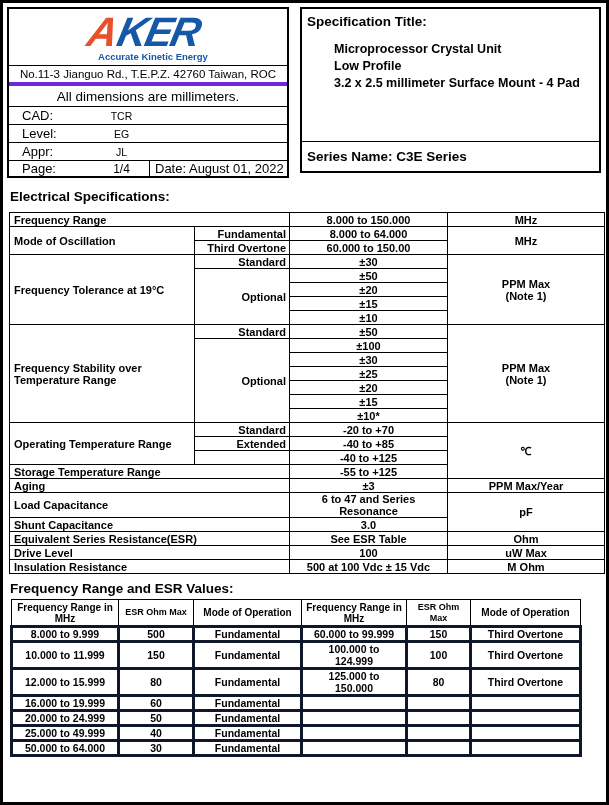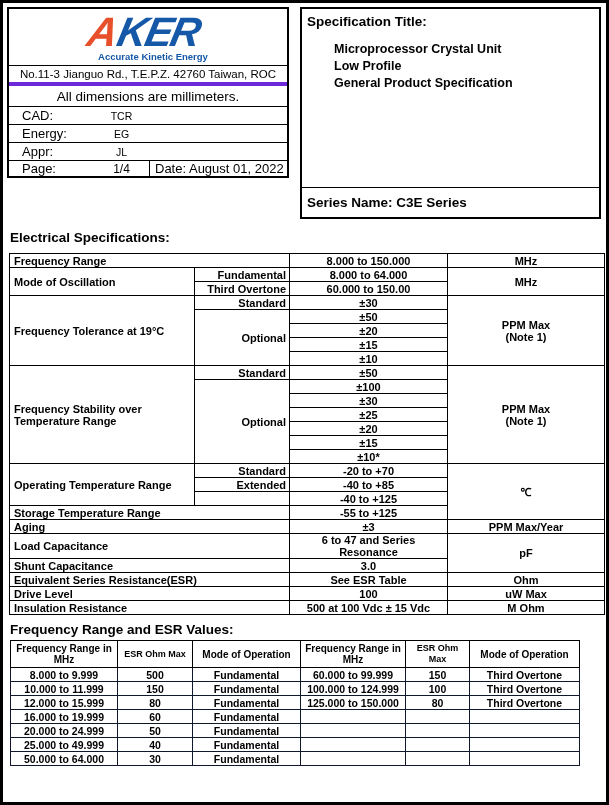--- a/index.html
+++ b/index.html
@@ -41,21 +41,21 @@
     flex:0 0 18px; border-bottom:1px solid #000;
     display:flex; align-items:center; font-size:13px;
   }
   .meta-row:last-child { border-bottom:none; flex:1 1 auto; }
   .meta-label { padding-left:13px; width:85px; }
   .meta-value { width:55px; text-align:center; font-size:10.5px; }
   .date-cell { border-left:1px solid #000; align-self:stretch; flex:1;
                display:flex; align-items:center; padding-left:5px; font-size:13px; }
 
   .right-box {
-    flex:1; height:212px;
+    flex:1; height:166px;
     border:2px solid #000;
     display:flex; flex-direction:column;gap:42px;
   }
   .spec-top { flex:1; padding:5px 4px 0 5px; }
   .spec-title-label { font-size:13.5px; font-weight:bold; }
   .spec-lines { margin:12px 0 0 27px; }
   .spec-line { font-size:12.5px; font-weight:bold; line-height:17px; }
   .series-row {
     border-top:1px solid #000; flex:0 0 30px;
     display:flex; align-items:center; padding-left:5px;
@@ -83,23 +83,23 @@
 
   
   .esr-table { width:569px; margin:3px 0 0 3px; }
   .esr-table th {
     border:1px solid #000; font-weight:bold;
     font-size:10px; line-height:11px; height:27px; padding:0 2px;
     text-align:center;
   }
   .esr-table th.esr-col { font-size:9px; }
   .esr-table td {
-    border:1px solid #0f172a; font-weight:bold;
+    border:3px solid #0f172a; font-weight:bold;
     font-size:10.5px; height:14px; line-height:12px;
-    text-align:center; padding:0 2px;
+    text-align:center; padding:0 8px;
   }
 </style>
 </head>
 <body>
 
 <div class="page">
 
   <div class="header-row">
 
     <div class="left-box">
@@ -113,41 +113,41 @@
         </svg>
       </div>
       <div class="address-cell">No.11-3 Jianguo Rd., T.E.P.Z. 42760 Taiwan, ROC</div>
       <div class="dims-cell">All dimensions are millimeters.</div>
 
       <div class="meta-row">
         <span class="meta-label">CAD:</span>
         <span class="meta-value">TCR</span>
       </div>
       <div class="meta-row">
-        <span class="meta-label">Energy:</span>
+        <span class="meta-label">Level:</span>
         <span class="meta-value">EG</span>
       </div>
       <div class="meta-row">
         <span class="meta-label">Appr:</span>
         <span class="meta-value">JL</span>
       </div>
       <div class="meta-row">
         <span class="meta-label">Page:</span>
         <span class="meta-value" style="font-size:12px;">1/4</span>
         <span class="date-cell">Date: August 01, 2022</span>
       </div>
     </div>
 
     <div class="right-box">
       <div class="spec-top">
         <div class="spec-title-label">Specification Title:</div>
         <div class="spec-lines">
           <div class="spec-line">Microprocessor Crystal Unit</div>
           <div class="spec-line">Low Profile</div>
-          <div class="spec-line">General Product Specification</div>
+          <div class="spec-line">3.2 x 2.5 millimeter Surface Mount - 4 Pad</div>
         </div>
       </div>
       <div class="series-row">Series Name: C3E Series</div>
     </div>
   </div>
 
   <div class="section-heading">Electrical Specifications:</div>
 
   <table class="spec-table">
     <colgroup>

